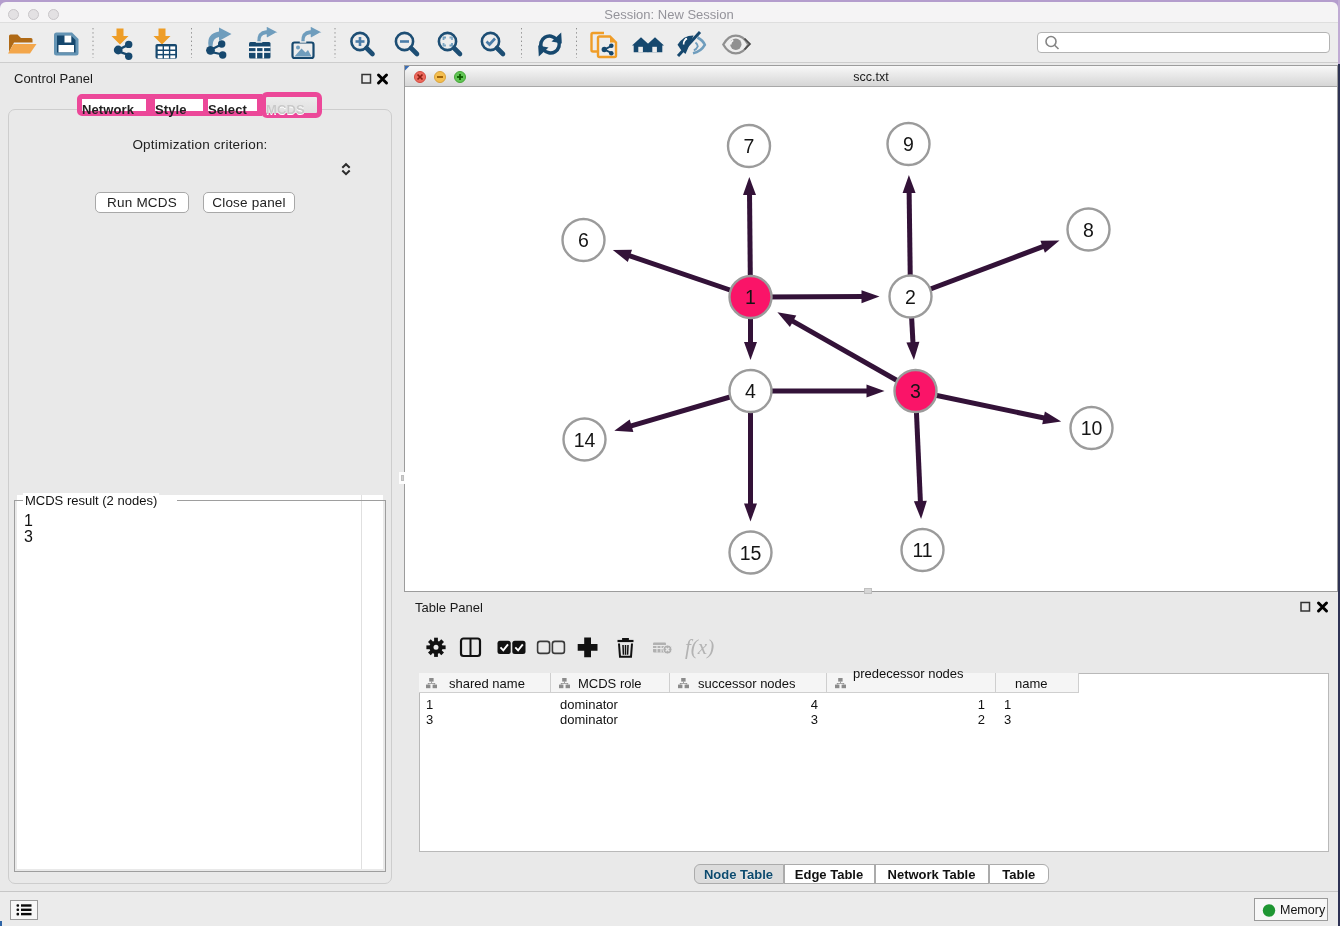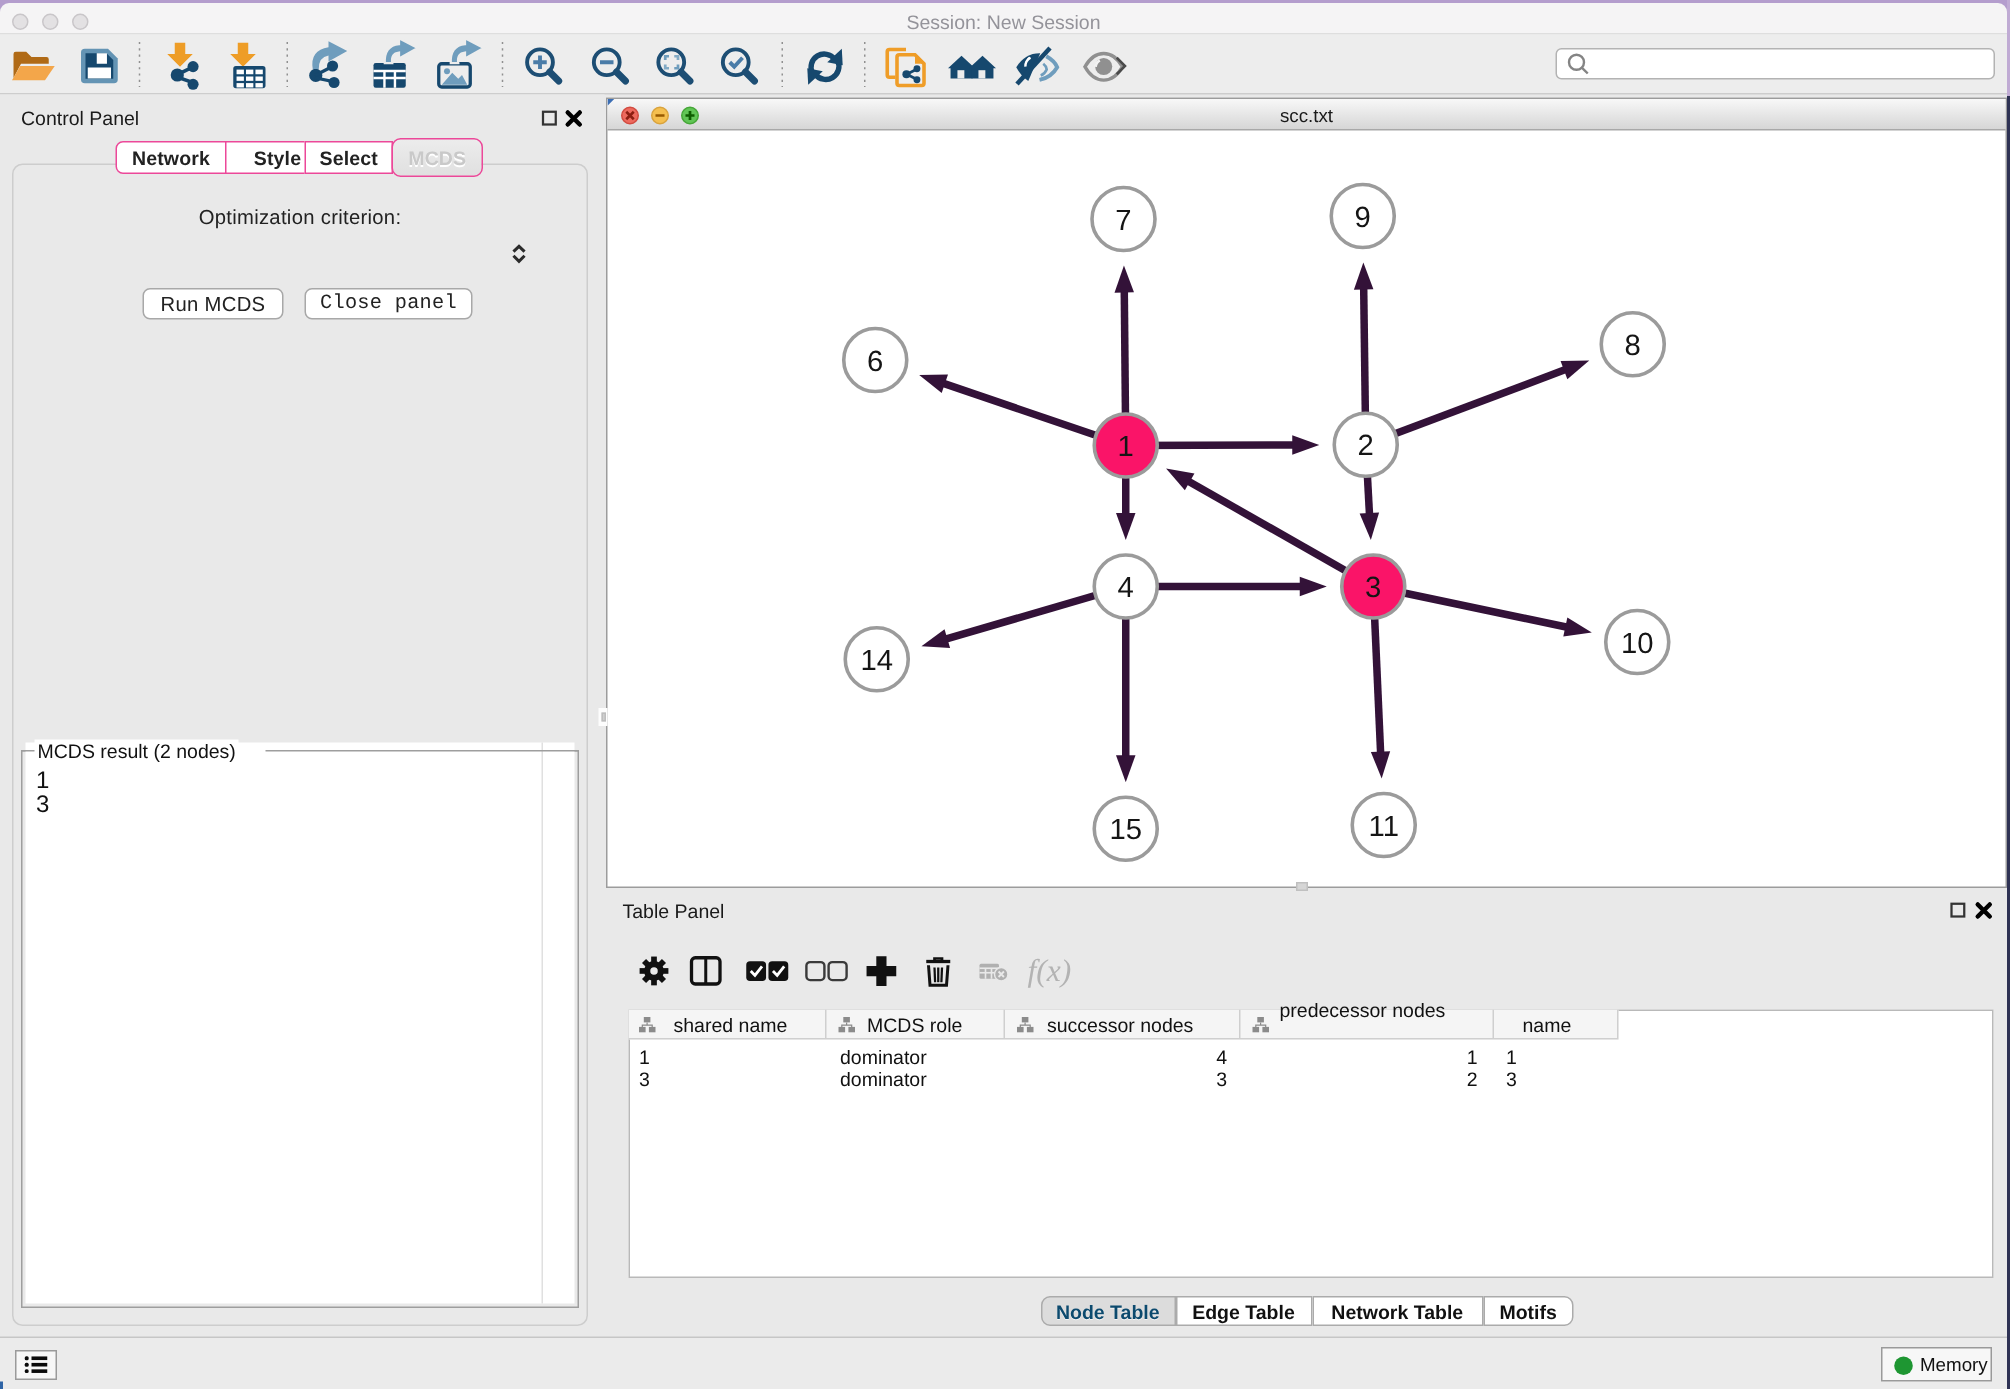--- a/index.html
+++ b/index.html
@@ -11,21 +11,21 @@
   #navyright{right:0;top:64px;width:2px;height:862px;background:#2e3254;}
   #titlebar{left:0;top:2px;width:1338px;height:21px;background:#f5f4f5;border-radius:6px 6px 0 0;border-bottom:1px solid #dedede;box-sizing:border-box;}
   #titlebar .dot{position:absolute;top:7px;width:11px;height:11px;border-radius:50%;background:#e3e1e3;border:1px solid #c9c6c9;box-sizing:border-box;}
   #wintitle{left:0;top:5px;width:1338px;text-align:center;font-size:13px;color:#94939a;}
   #toolbar{left:0;top:23px;width:1338px;height:40px;background:#ededed;border-bottom:1px solid #cdcdcd;box-sizing:border-box;}
   #searchbox{left:1037px;top:32px;width:293px;height:21px;background:#fff;border:1px solid #b3b3b3;border-radius:4px;box-sizing:border-box;}
   
   #ctrl{left:0;top:63px;width:403px;height:828px;background:#e9e9e9;}
   #ctrlhead{left:14px;top:8px;font-size:13px;color:#1a1a1a;}
   #tabpane{left:8px;top:46px;width:384px;height:775px;border:1px solid #cdcdcd;border-radius:7px;box-sizing:border-box;}
-  .tab{position:absolute;top:31px;height:22px;background:#fff;border:1px solid #ec4899;box-sizing:border-box;text-align:center;font-size:13px;font-weight:bold;color:#222;line-height:21px;letter-spacing:0.1px;}
+  .tab{position:absolute;top:31px;height:22px;background:#fff;border:5px solid #ec4899;box-sizing:border-box;text-align:left;font-size:13px;font-weight:bold;color:#222;line-height:21px;letter-spacing:0.1px;}
   #tabmcds{top:29px;height:26px;background:linear-gradient(#ececec,#e0e0e0);color:#c9c9c9;border-radius:6px;line-height:25px;text-shadow:0 1px 0 #fff;}
   #optlabel{left:0;top:74px;width:400px;text-align:center;font-size:13.5px;color:#222;letter-spacing:0.2px;}
   #combo{left:44px;top:95px;width:311px;height:21px;background:#fff;border:1px solid #a8a8a8;border-radius:4px;box-sizing:border-box;font-size:13.5px;color:#222;line-height:19px;padding-left:13px;letter-spacing:0.2px;}
   .btn{position:absolute;top:129px;height:21px;background:#fff;border:1px solid #a8a8a8;border-radius:5px;box-sizing:border-box;text-align:center;font-size:13.5px;color:#222;line-height:19px;letter-spacing:0.2px;}
   #fieldset{left:14px;top:437px;width:372px;height:372px;border:1px solid #9e9e9e;box-sizing:border-box;}
   #fslegend{position:absolute;left:8px;top:-8px;background:#fff;font-size:13px;color:#111;padding:0 2px;line-height:15px;z-index:2;}
   #fswhite{position:absolute;left:2px;top:-6px;width:366px;height:374px;background:#fff;}
   #fswhite .ln{position:absolute;left:7px;font-size:16px;color:#111;}
   #fsscroll{position:absolute;right:21px;top:0px;width:1px;height:374px;background:#e0e0e0;}
   
@@ -214,21 +214,21 @@
   <div class="tab" id="tabnet" style="left:77px;width:74px;border-radius:5px 0 0 5px;">Network</div>
   <div class="tab" style="left:150px;width:70px;">Style</div>
   <div class="tab" style="left:203px;width:59px;">Select</div>
   <div class="tab" id="tabmcds" style="left:261px;width:61px;">MCDS</div>
   <div class="abs" id="optlabel">Optimization criterion:</div>
   <svg class="abs" style="left:338px;top:96px;" width="16" height="20">
     <path d="M4.3,8.8 L8,5.2 L11.7,8.8" stroke="#2b2b2b" stroke-width="2" fill="none"></path>
     <path d="M4.3,11.5 L8,15.2 L11.7,11.5" stroke="#2b2b2b" stroke-width="2" fill="none"></path>
   </svg>
   <div class="btn" style="left:95px;width:94px;">Run MCDS</div>
-  <div class="btn" style="left:203px;width:112px;font-family:Liberation Mono, monospace;">Close panel</div>
+  <div class="btn" style="left:203px;width:92px;">Close panel</div>
   <div class="abs" id="fieldset">
     <div style="position:absolute;left:-1px;top:-1px;width:9px;height:1px;background:#9e9e9e;z-index:3;"></div>
     <div style="position:absolute;left:162px;top:-1px;width:209px;height:1px;background:#9e9e9e;z-index:3;"></div>
     <div id="fslegend">MCDS result (2 nodes)</div>
     <div id="fswhite">
       <div class="ln" style="top:17px;">1</div>
       <div class="ln" style="top:33px;">3</div>
       <div id="fsscroll"></div>
     </div>
   </div>
@@ -424,21 +424,21 @@
   <div class="trow" style="left:449px;top:103px;width:132px;text-align:right;">1</div>
   <div class="trow" style="left:600px;top:103px;">1</div>
   <div class="trow" style="left:22px;top:118px;">3</div>
   <div class="trow" style="left:156px;top:118px;">dominator</div>
   <div class="trow" style="left:294px;top:118px;width:120px;text-align:right;">3</div>
   <div class="trow" style="left:449px;top:118px;width:132px;text-align:right;">2</div>
   <div class="trow" style="left:600px;top:118px;">3</div>
   <div class="btab" style="left:289.5px;width:90px;border-radius:6px 0 0 6px;background:#dcdcdc;color:#0c4a6e;text-shadow:0 1px 0 #f4f4f4;">Node Table</div>
   <div class="btab" style="left:379.5px;width:91px;">Edge Table</div>
   <div class="btab" style="left:470.5px;width:114px;">Network Table</div>
-  <div class="btab" style="left:584.5px;width:60.5px;border-radius:0 6px 6px 0;">Motifs</div>
+  <div class="btab" style="left:584.5px;width:60.5px;border-radius:0 6px 6px 0;">Table</div>
 </div>
 <div class="abs" id="status">
   <div class="abs" id="listbtn">
     <svg width="26" height="18" style="position:absolute;left:0;top:0;">
       <g fill="#0a0a0a">
         <rect x="5.5" y="3.2" width="2.6" height="2.6" rx="1"></rect>
           <rect x="10" y="3.3" width="10.5" height="2.4"></rect>
         <rect x="5.5" y="7.5" width="2.6" height="2.6" rx="1"></rect>
           <rect x="10" y="7.6" width="10.5" height="2.4"></rect>
         <rect x="5.5" y="11.8" width="2.6" height="2.6" rx="1"></rect>

